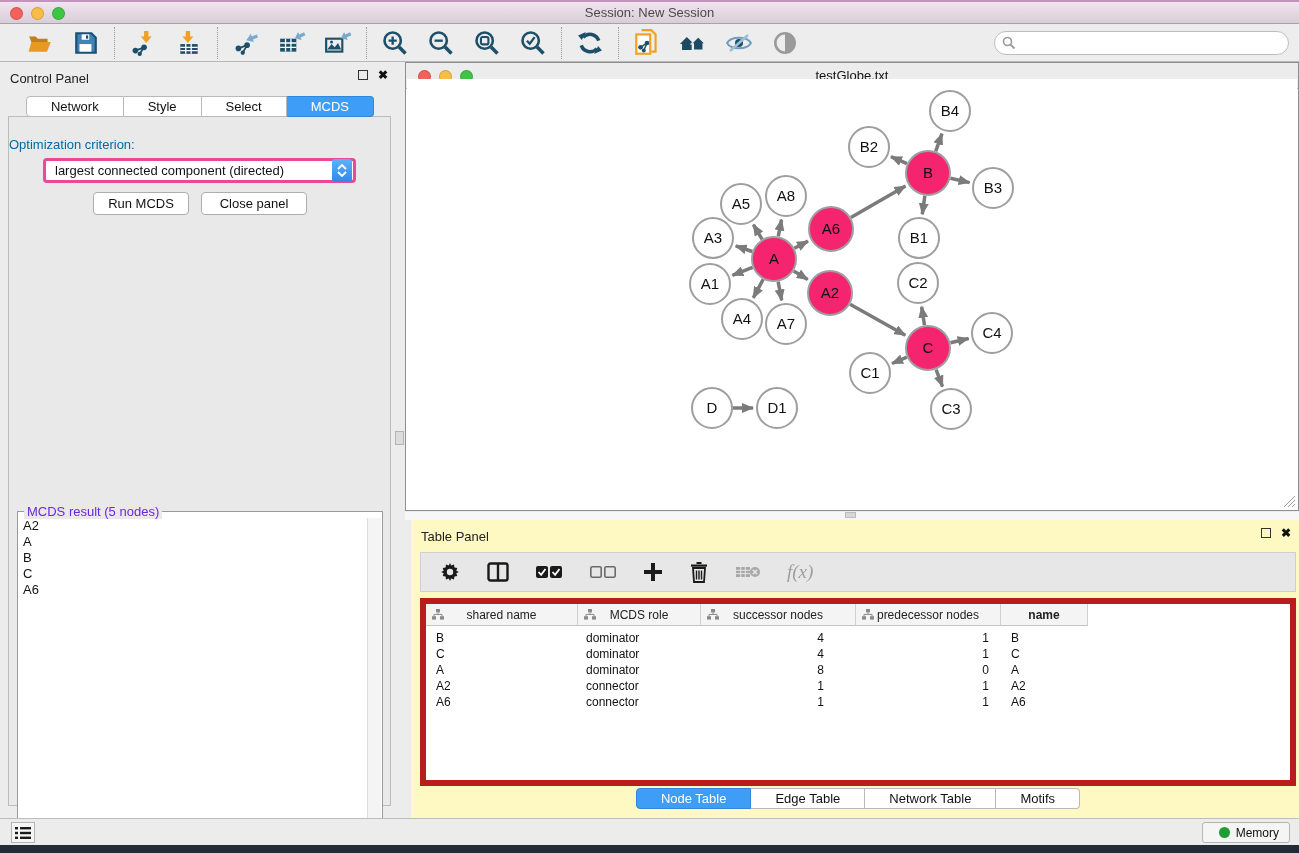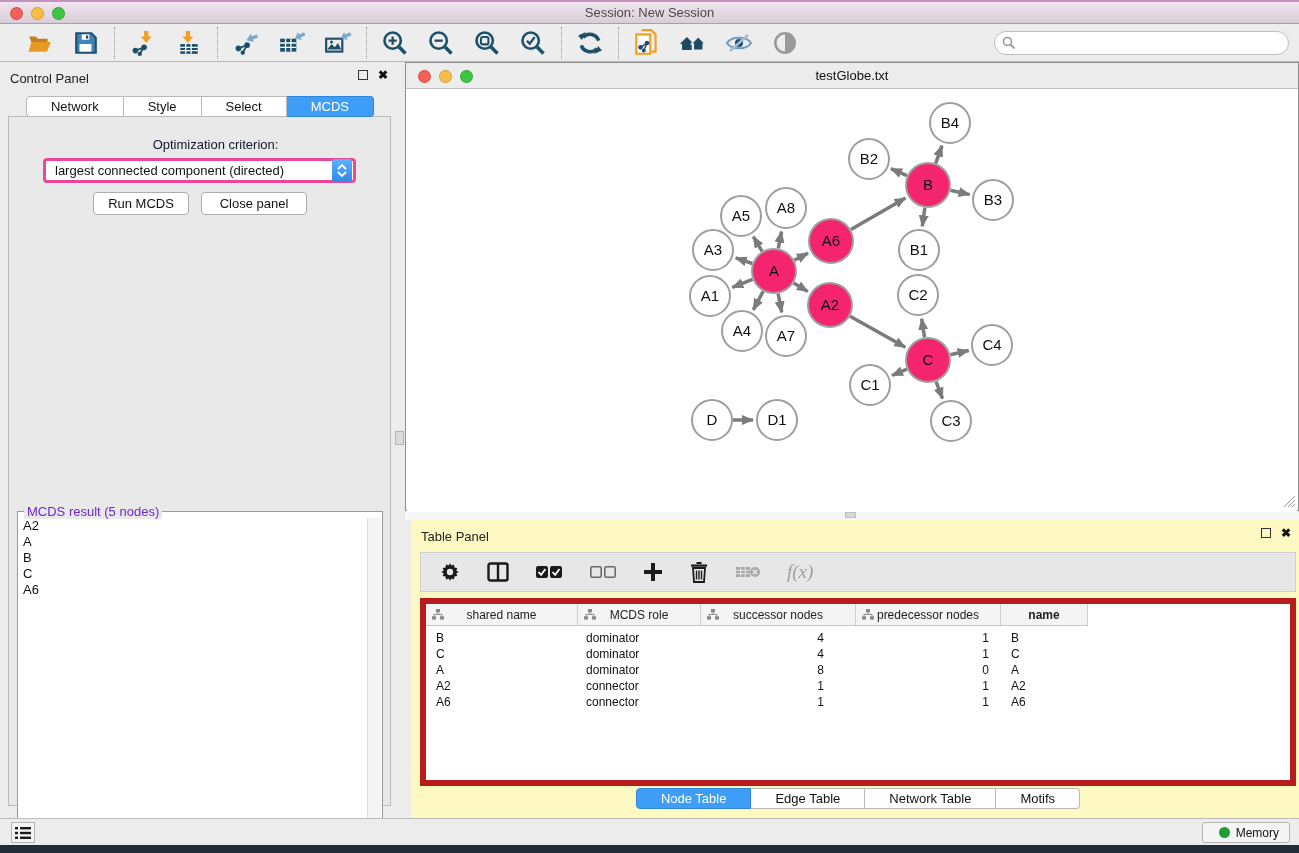--- a/index.html
+++ b/index.html
@@ -34,21 +34,21 @@
   .cpanel .panel-ctrl { right:12px; }
   .float-box { width:10px; height:10px; border:1.5px solid #333; display:inline-block; }
   .close-x { font-size:12px; font-weight:bold; color:#111; line-height:10px; }
   .cp-tabs { position:absolute; left:0; top:34px; width:100%; display:flex; justify-content:center; z-index:2; }
   .seg-tab { height:21px; padding:0 24px; background:#fff; border:1px solid #b9b9b9; border-left:none;
     font-size:13px; color:#111; display:flex; align-items:center; cursor:pointer; }
   .seg-tab:first-child { border-left:1px solid #b9b9b9; border-radius:4px 0 0 4px; }
   .seg-tab:last-child { border-radius:0 4px 4px 0; }
   .seg-tab.active { background:#3e9df6; border-color:#2f86dd; color:#fff; }
   .cp-body { position:absolute; left:8px; top:54px; width:383px; height:690px; border:1px solid #bcbcbc; background:#e9e9e9; }
-  .opt-label { position:absolute; left:16px; top:20px; width:100%; text-align:center; font-size:13px; color:#0f172a; }
+  .opt-label { position:absolute; left:0; top:20px; width:100%; text-align:left; font-size:13px; color:#0369a1; }
   .combo { position:absolute; left:34px; top:41px; width:313px; height:25px; background:#fff;
     border:3px solid #ec4899; border-radius:4px; display:flex; align-items:center; cursor:pointer; }
   .combo-text { flex:1; font-size:13px; color:#111; padding-left:9px; white-space:nowrap; overflow:hidden; }
   .combo-btn { width:20px; height:23px; margin-right:1px; border-radius:3px;
     background:linear-gradient(#5fb2f9,#2e8ae8); display:flex; flex-direction:column; align-items:center; justify-content:center; gap:1px; }
   .combo-btn svg { display:block; }
   .btn { position:absolute; height:23px; background:#fff; border:1px solid #adadad; border-radius:4px;
     font-size:13px; color:#111; display:flex; align-items:center; justify-content:center; cursor:pointer; }
   .result-box { position:absolute; left:8px; top:394px; width:366px; height:338px; border:1px solid #9a9a9a;
     background:#fff; }
@@ -57,21 +57,21 @@
   .result-item { font-size:13px; color:#111; line-height:16px; padding-left:4px; }
   .result-scroll { position:absolute; right:1px; top:6px; width:14px; bottom:1px; background:#f4f4f4; border-left:1px solid #ddd; }
 
   
   .netwin { position:absolute; left:405px; top:62px; width:894px; height:449px; background:#fff;
     border:1px solid #8f8f8f; }
   .net-titlebar { position:absolute; left:0; top:0; width:100%; height:26px; background:#ececec;
     border-bottom:1px solid #c2c2c2; display:flex; align-items:center; justify-content:center; }
   .net-title { font-size:13px; color:#111; }
   .netwin .tl-group { left:12px; top:7px; }
-  .net-canvas { position:absolute; left:1px; top:28px; width:890px; height:421px; background:#fff; overflow:hidden; }
+  .net-canvas { position:absolute; left:1px; top:16px; width:890px; height:421px; background:#fff; overflow:hidden; }
   .resize-grip { position:absolute; right:2px; bottom:2px; width:13px; height:13px; }
   .split-grip-v { position:absolute; left:395px; top:431px; width:9px; height:14px; background:#dcdcdc; border:1px solid #b5b5b5; }
   .divider-strip { position:absolute; left:405px; top:512px; width:894px; height:8px; background:#f7f7f7; }
   .split-grip-h { position:absolute; left:845px; top:512px; width:11px; height:6px; background:#d8d8d8; border:1px solid #bdbdbd; }
 
   
   .tpanel { position:absolute; left:411px; top:520px; width:894px; height:298px; background:#fef9c3; }
   .tpanel .panel-ctrl { right:14px; }
   .tp-toolbar { position:absolute; left:9px; top:32px; width:876px; height:40px; background:#e7e7e7;
     border:1px solid #cfcfcf; display:flex; align-items:center; gap:26px; padding-left:18px; }

